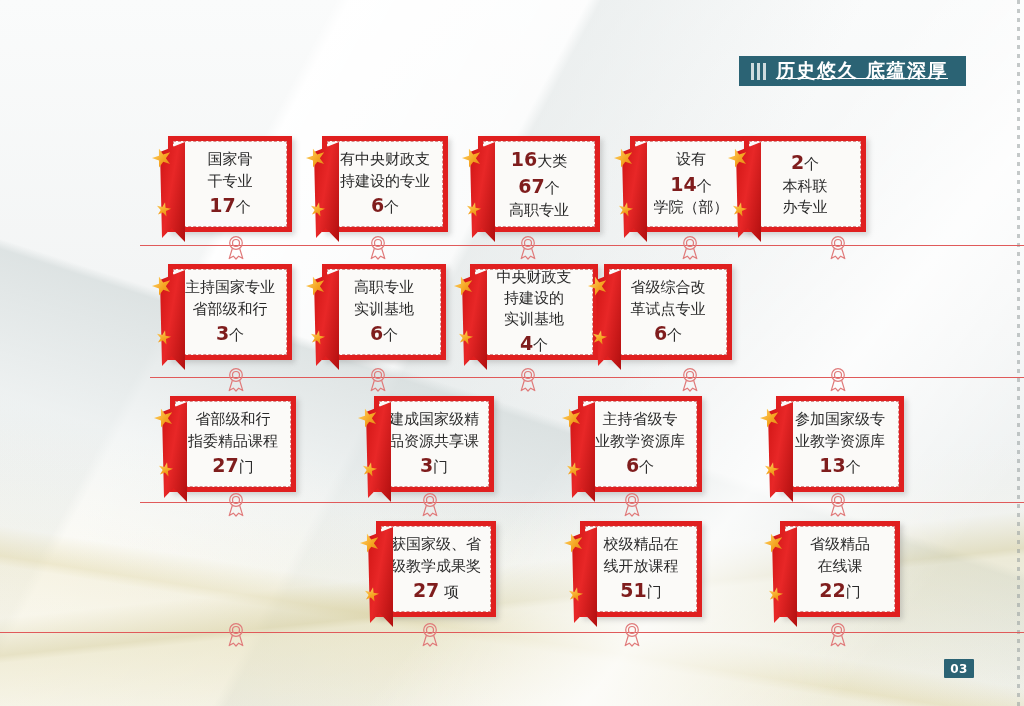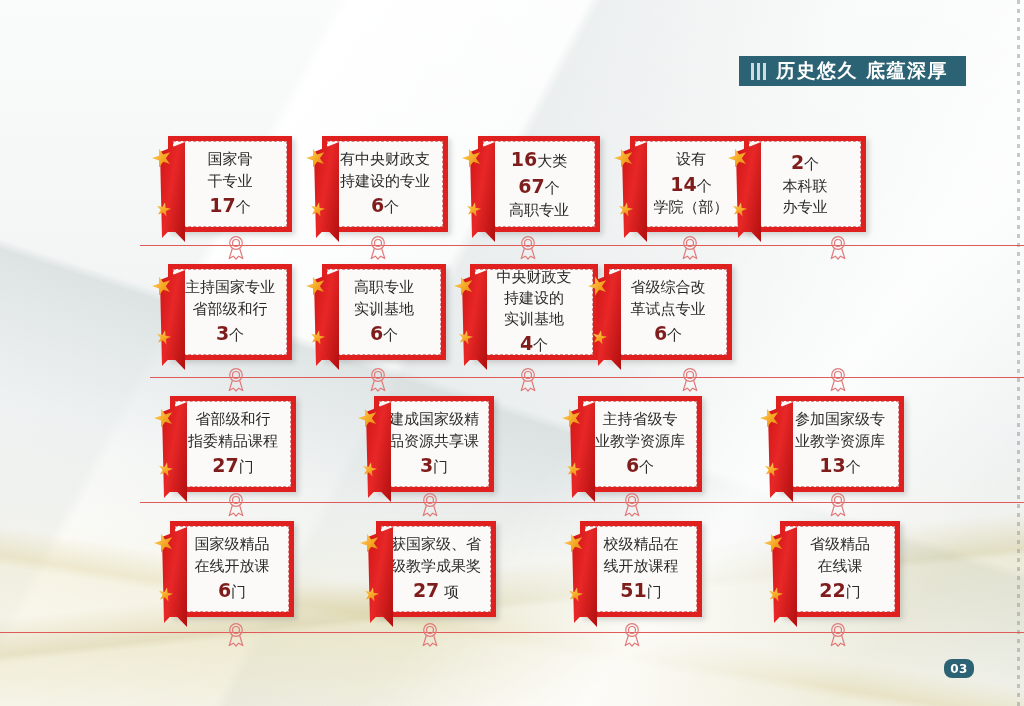--- a/index.html
+++ b/index.html
@@ -88,20 +88,21 @@
     background: #cfdcdf;
   }
   #header-title {
     display: flex;
     align-items: center;
     color: #ffffff;
     font-size: 19px;
     font-weight: bold;
     letter-spacing: 1.5px;
     font-family: "DejaVu Sans", "Liberation Sans", sans-serif;
+    text-decoration: underline;
   }
 
   
   .row {
     position: absolute;
     left: 0;
     width: 915px;
   }
   #row-0 { top: 136px; }
   #row-1 { top: 264px; }
@@ -208,21 +209,21 @@
   }
   .medal svg { display: block; width: 22px; height: 26px; }
 
   
   #page-badge {
     position: absolute;
     right: 50px;
     bottom: 28px;
     width: 30px;
     height: 19px;
-    border-radius: 8px;
+    border-radius: 1px;
     background: #2b6374;
     color: #ffffff;
     font-size: 12px;
     font-weight: bold;
     display: flex;
     align-items: center;
     justify-content: center;
     letter-spacing: 0.5px;
     font-family: "DejaVu Sans", "Liberation Sans", sans-serif;
   }
@@ -413,32 +414,20 @@
           <div class="card-inner">
             <div class="card-line"><span>参加国家级专</span></div>
             <div class="card-line"><span>业教学资源库</span></div>
             <div class="card-line"><span class="num">13</span><span>个</span></div>
           </div>
         </div>
       </div>
     </div>
   <div class="row" id="row-3">
       <div class="cards">
-        <div class="card" style="left: 170px; width: 124px;">
-          <div class="ribbon">
-            <span class="tail"></span>
-            <span class="star s1"></span>
-            <span class="star s2"></span>
-          </div>
-          <div class="card-inner">
-            <div class="card-line"><span>国家级精品</span></div>
-            <div class="card-line"><span>在线开放课</span></div>
-            <div class="card-line"><span class="num">6</span><span>门</span></div>
-          </div>
-        </div>
         <div class="card" style="left: 376px; width: 120px;">
           <div class="ribbon">
             <span class="tail"></span>
             <span class="star s1"></span>
             <span class="star s2"></span>
           </div>
           <div class="card-inner">
             <div class="card-line"><span>获国家级、省</span></div>
             <div class="card-line"><span>级教学成果奖</span></div>
             <div class="card-line"><span class="num">27</span><span> 项</span></div>

